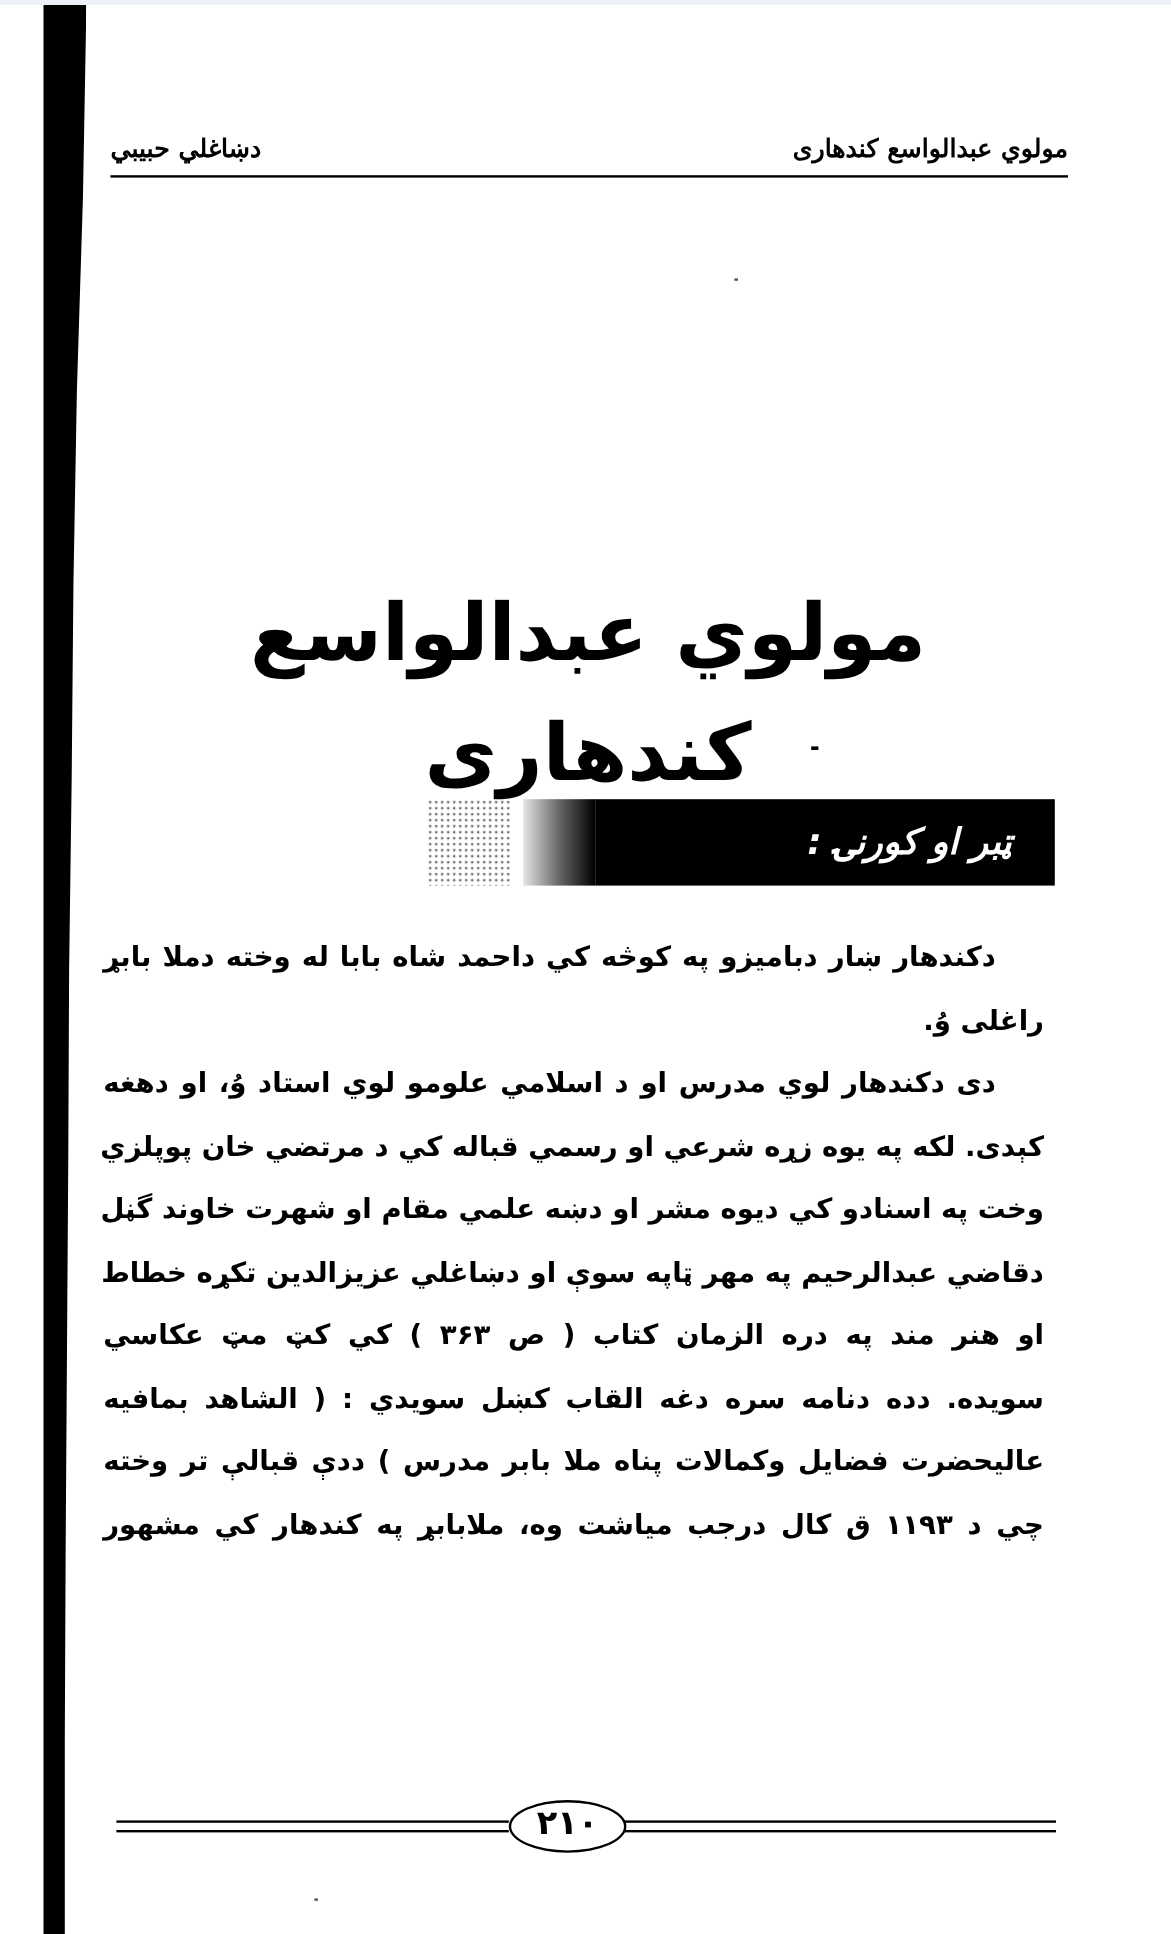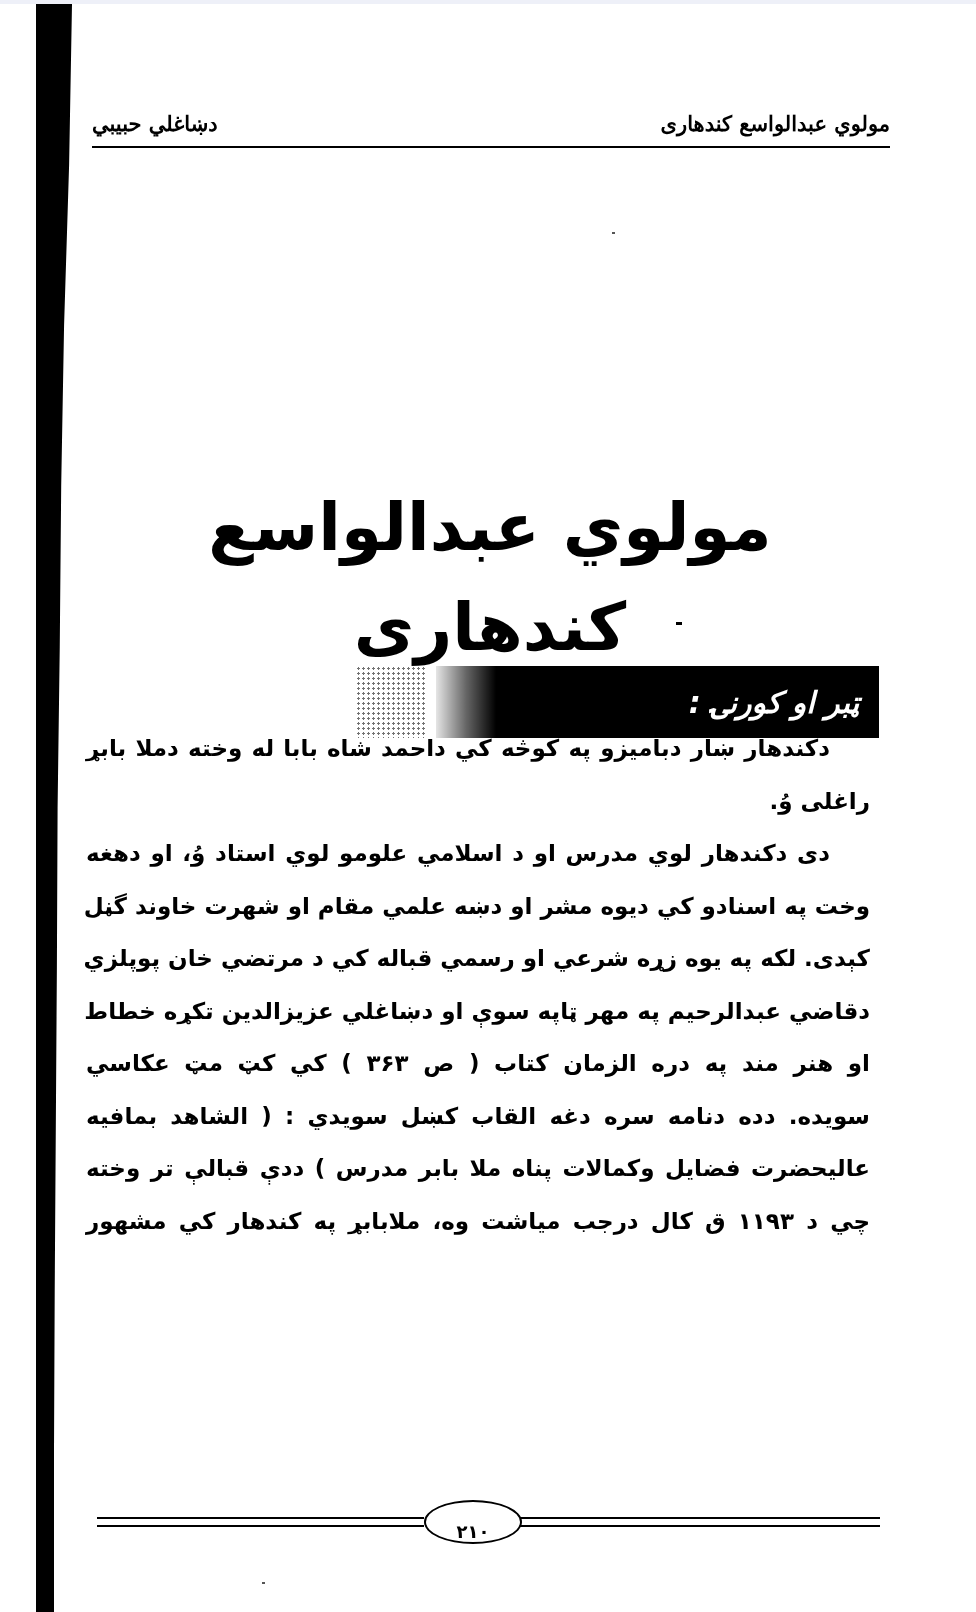--- a/index.html
+++ b/index.html
@@ -79,28 +79,28 @@
       margin-left: 10px;
       background: linear-gradient(to right, rgba(0,0,0,0.1), rgba(0,0,0,0.6) 50%, #000);
     }
     .heading-block {
       flex: 1;
       background: #000;
       color: #fff;
       direction: rtl;
       display: flex;
       align-items: center;
-      padding-right: 20px;
+      padding-right: 36px;
       font-size: 30px;
       font-weight: bold;
       font-style: italic;
     }
     .body-text {
       position: absolute;
-      left: 86px; top: 722px;
+      left: 86px; top: 772px;
       width: 784px;
       direction: rtl;
       text-align: justify;
       font-family: "DejaVu Sans", sans-serif;
       font-size: 23px;
       font-weight: bold;
       line-height: 52.5px;
     }
     .body-text p {
       margin: 0;
@@ -126,23 +126,23 @@
     .footer-rule.left { left: 97px; width: 327px; }
     .footer-rule.right { left: 518px; width: 362px; }
     .page-number-oval {
       position: absolute;
       left: 424px; top: 1500px;
       width: 94px; height: 40px;
       border: 2px solid #000;
       border-radius: 50%;
       background: #fff;
       display: flex;
-      align-items: flex-end;
+      align-items: flex-start;
       justify-content: center;
-      font-size: 18px;
+      font-size: 28px;
       font-weight: bold;
     }
     .speck {
       position: absolute;
       width: 3px; height: 2px;
       background: #555;
     }
   </style>
 </head>
 <body>
@@ -166,22 +166,22 @@
   </div>
 </div>
 
 <div class="body-text">
   <p>
     <span class="line indent">دکندهار ښار دباميزو په کوڅه کي داحمد شاه بابا له وخته دملا بابړ</span>
     <span class="line last">راغلی وُ.</span>
   </p>
   <p>
     <span class="line indent">دی دکندهار لوي مدرس او د اسلامي علومو لوي استاد وُ، او دهغه</span>
+    <span class="line">کېدی. لکه په يوه زړه شرعي او رسمي قباله کي د مرتضي خان پوپلزي</span>
     <span class="line">وخت په اسنادو کي ديوه مشر او دښه علمي مقام او شهرت خاوند گڼل</span>
-    <span class="line">کېدی. لکه په يوه زړه شرعي او رسمي قباله کي د مرتضي خان پوپلزي</span>
     <span class="line">دقاضي عبدالرحيم په مهر ټاپه سوې او دښاغلي عزيزالدين تکړه خطاط</span>
     <span class="line">او هنر مند په دره الزمان کتاب ( ص ۳۶۳ ) کي کټ مټ عکاسي</span>
     <span class="line">سويده. دده دنامه سره دغه القاب کښل سويدي : ( الشاهد بمافيه</span>
     <span class="line">عاليحضرت فضايل وکمالات پناه ملا بابر مدرس ) ددې قبالې تر وخته</span>
     <span class="line">چي د ۱۱۹۳ ق کال درجب مياشت وه، ملابابړ په کندهار کي مشهور</span>
   </p>
 </div>
 
 <div class="footer-rule left"></div>
 <div class="footer-rule right"></div>

